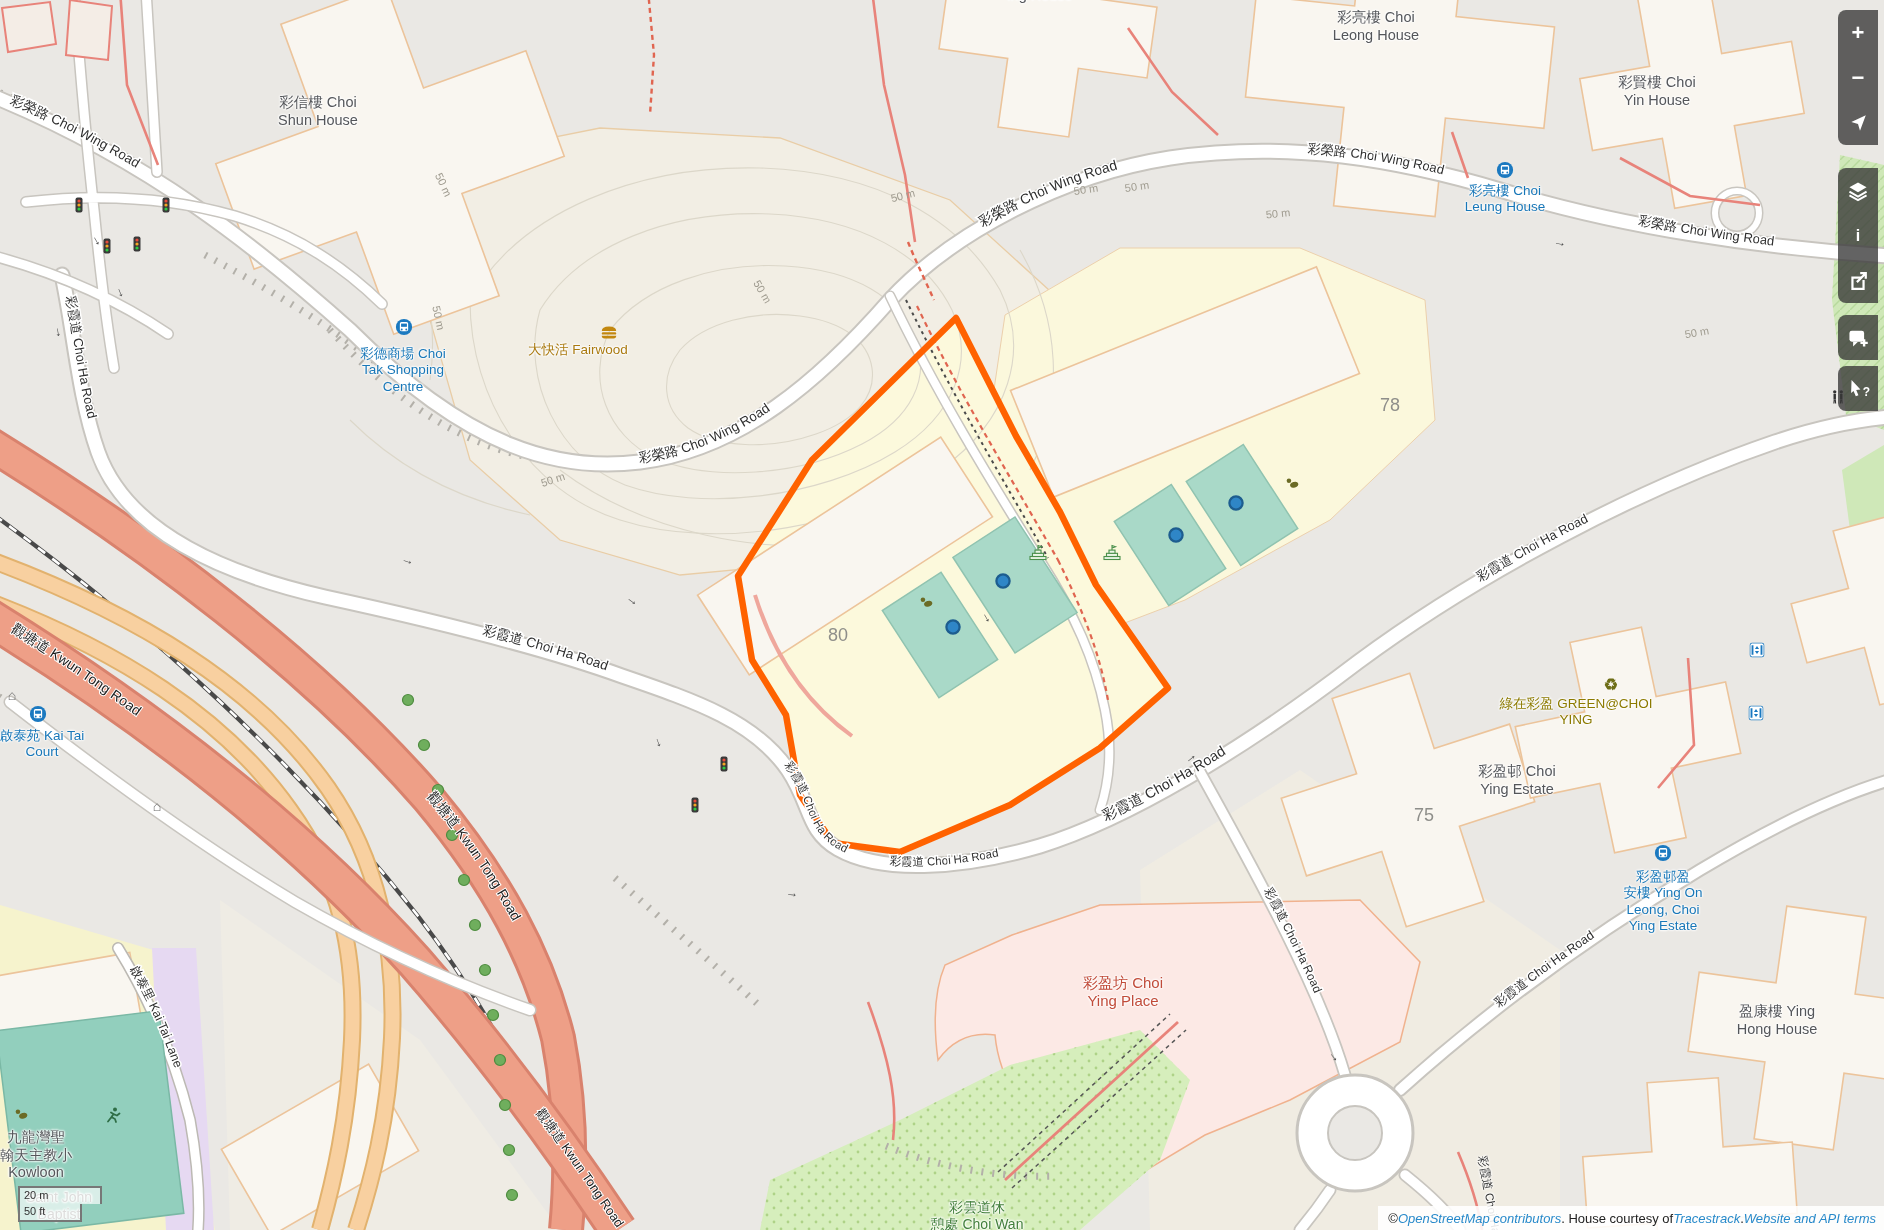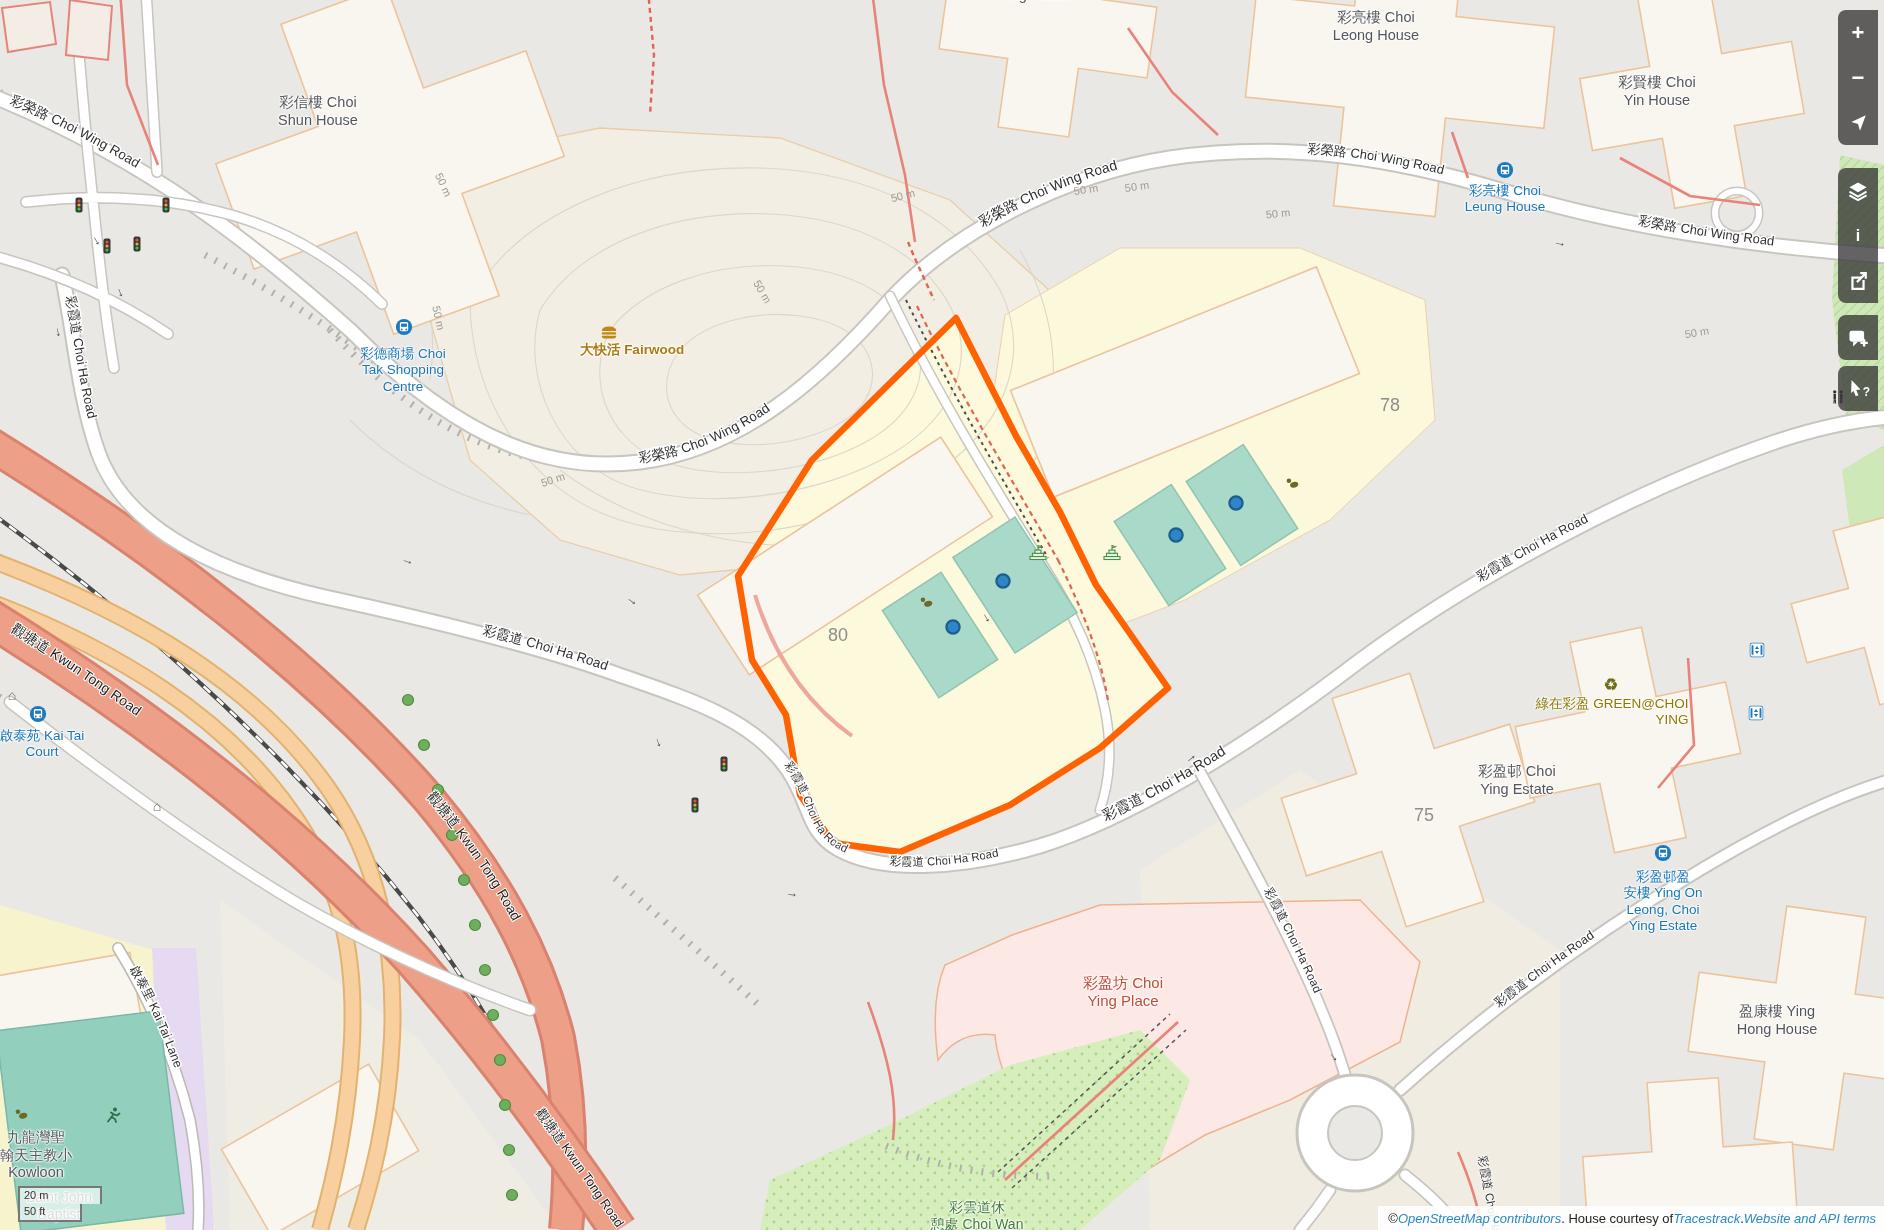--- a/index.html
+++ b/index.html
@@ -216,33 +216,33 @@
       <div class="lbl k-place" style="left: 1040px; top: -4px; transform: translate(-50%, -50%);">ing House</div>
       <div class="lbl k-place" style="left: 1376px; top: 27px; transform: translate(-50%, -50%);">彩亮樓 Choi
 Leong House</div>
       <div class="lbl k-place" style="left: 1657px; top: 92px; transform: translate(-50%, -50%);">彩賢樓 Choi
 Yin House</div>
       <div class="lbl k-transit" style="left: 1505px; top: 199px; transform: translate(-50%, -50%);">彩亮樓 Choi
 Leung House</div>
       <div class="lbl k-transit" style="left: 403px; top: 371px; transform: translate(-50%, -50%);">彩德商場 Choi
 Tak Shopping
 Centre</div>
-      <div class="lbl k-poi" style="left: 632px; top: 350px; transform: translate(-50%, -50%); font-weight: bold;">大快活 Fairwood</div>
+      <div class="lbl k-poi" style="left: 578px; top: 350px; transform: translate(-50%, -50%);">大快活 Fairwood</div>
       <div class="lbl k-transit" style="left: 42px; top: 744px; transform: translate(-50%, -50%);">啟泰苑 Kai Tai
 Court</div>
       <div class="lbl k-place" style="left: 36px; top: 1156px; transform: translate(-50%, -50%);">九龍灣聖
 翰天主教小
 Kowloon</div>
       <div class="lbl k-place-dim" style="left: 59px; top: 1206px; transform: translate(-50%, -50%);">Saint John
 Baptist</div>
       <div class="lbl k-place" style="left: 1517px; top: 781px; transform: translate(-50%, -50%);">彩盈邨 Choi
 Ying Estate</div>
       <div class="lbl k-place" style="left: 1777px; top: 1021px; transform: translate(-50%, -50%);">盈康樓 Ying
 Hong House</div>
-      <div class="lbl k-olive" style="left: 1612px; top: 712px; transform: translate(-50%, -50%); text-align: right;">綠在彩盈 GREEN@CHOI
+      <div class="lbl k-olive" style="left: 1576px; top: 712px; transform: translate(-50%, -50%);">綠在彩盈 GREEN@CHOI
 YING</div>
       <div class="lbl k-transit" style="left: 1663px; top: 902px; transform: translate(-50%, -50%);">彩盈邨盈
 安樓 Ying On
 Leong, Choi
 Ying Estate</div>
       <div class="lbl k-retail" style="left: 1123px; top: 992px; transform: translate(-50%, -50%);">彩盈坊 Choi
 Ying Place</div>
       <div class="lbl k-leisure" style="left: 977px; top: 1216px; transform: translate(-50%, -50%);">彩雲道休
 憩處 Choi Wan</div>
       <div class="lbl k-hnum" style="left: 838px; top: 636px; transform: translate(-50%, -50%);">80</div>

